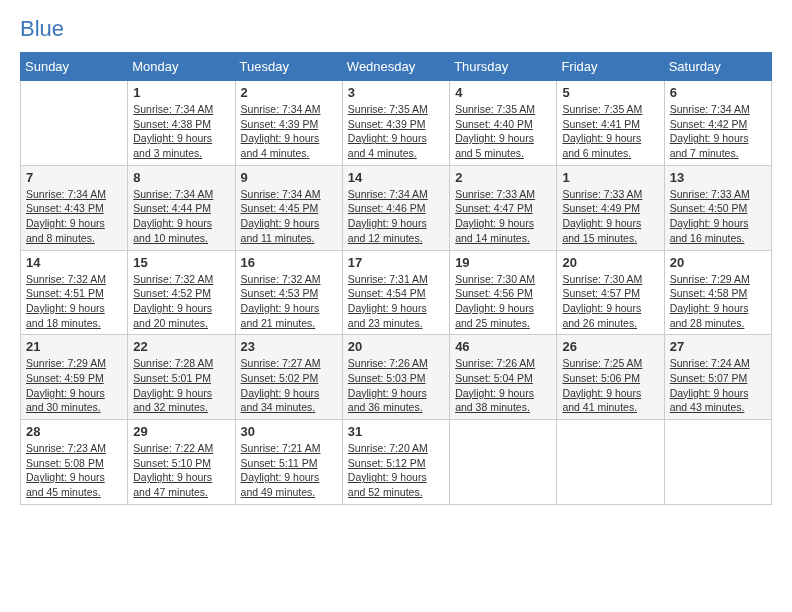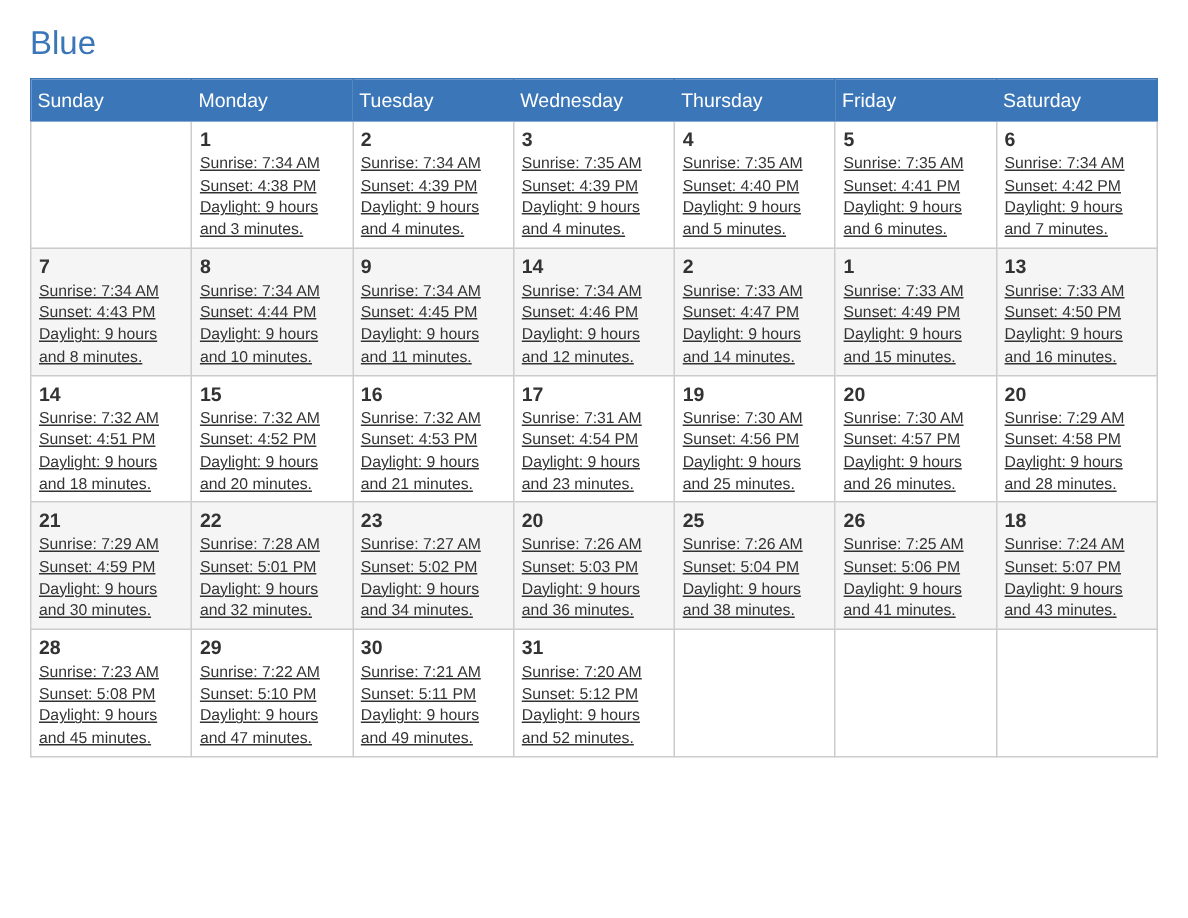--- a/index.html
+++ b/index.html
@@ -150,25 +150,25 @@
       </tr>
       <tr>
         <td><span class="day-number">21</span>
         <span class="day-info">Sunrise: 7:29 AM<br>Sunset: 4:59 PM<br>Daylight: 9 hours and 30 minutes.</span></td>
         <td><span class="day-number">22</span>
         <span class="day-info">Sunrise: 7:28 AM<br>Sunset: 5:01 PM<br>Daylight: 9 hours and 32 minutes.</span></td>
         <td><span class="day-number">23</span>
         <span class="day-info">Sunrise: 7:27 AM<br>Sunset: 5:02 PM<br>Daylight: 9 hours and 34 minutes.</span></td>
         <td><span class="day-number">20</span>
         <span class="day-info">Sunrise: 7:26 AM<br>Sunset: 5:03 PM<br>Daylight: 9 hours and 36 minutes.</span></td>
-        <td><span class="day-number">25</span>
+        <td><span class="day-number">46</span>
         <span class="day-info">Sunrise: 7:26 AM<br>Sunset: 5:04 PM<br>Daylight: 9 hours and 38 minutes.</span></td>
         <td><span class="day-number">26</span>
         <span class="day-info">Sunrise: 7:25 AM<br>Sunset: 5:06 PM<br>Daylight: 9 hours and 41 minutes.</span></td>
-        <td><span class="day-number">18</span>
+        <td><span class="day-number">27</span>
         <span class="day-info">Sunrise: 7:24 AM<br>Sunset: 5:07 PM<br>Daylight: 9 hours and 43 minutes.</span></td>
       </tr>
       <tr>
         <td><span class="day-number">28</span>
         <span class="day-info">Sunrise: 7:23 AM<br>Sunset: 5:08 PM<br>Daylight: 9 hours and 45 minutes.</span></td>
         <td><span class="day-number">29</span>
         <span class="day-info">Sunrise: 7:22 AM<br>Sunset: 5:10 PM<br>Daylight: 9 hours and 47 minutes.</span></td>
         <td><span class="day-number">30</span>
         <span class="day-info">Sunrise: 7:21 AM<br>Sunset: 5:11 PM<br>Daylight: 9 hours and 49 minutes.</span></td>
         <td><span class="day-number">31</span>

